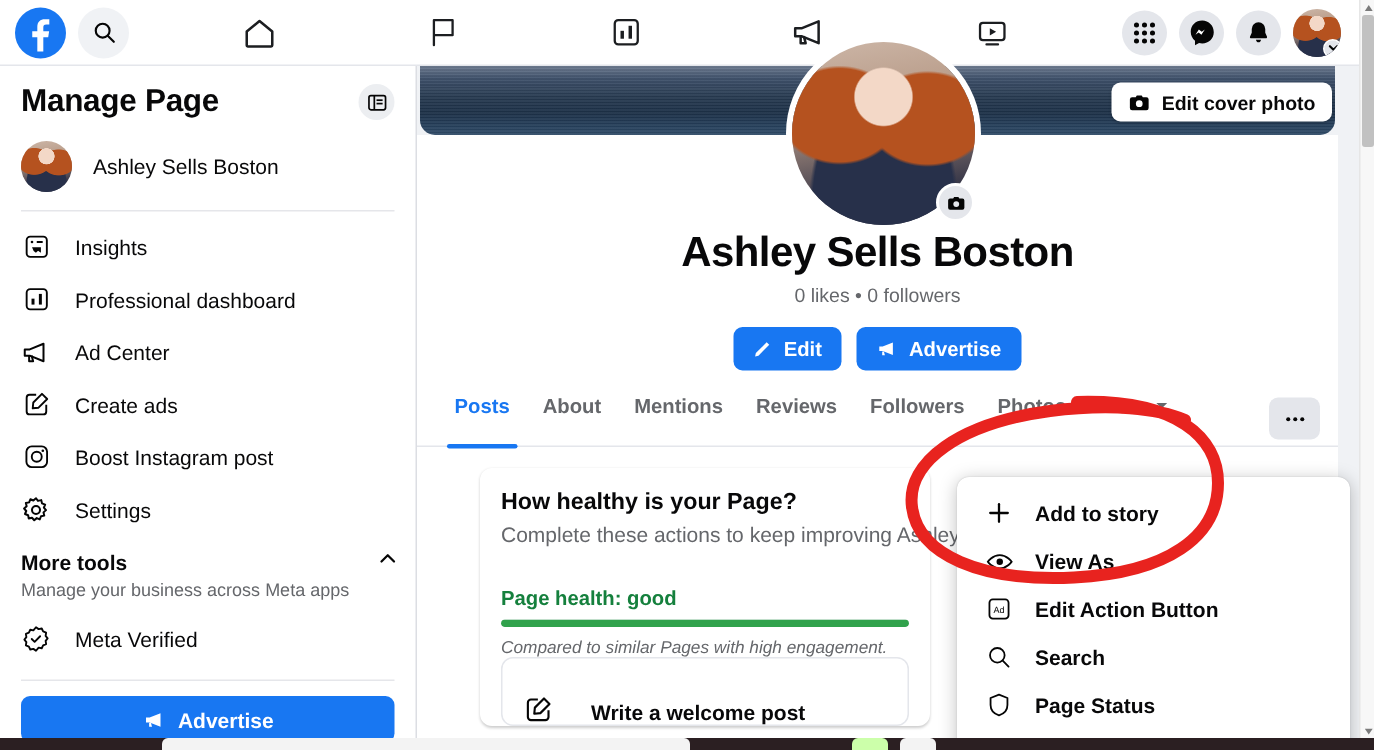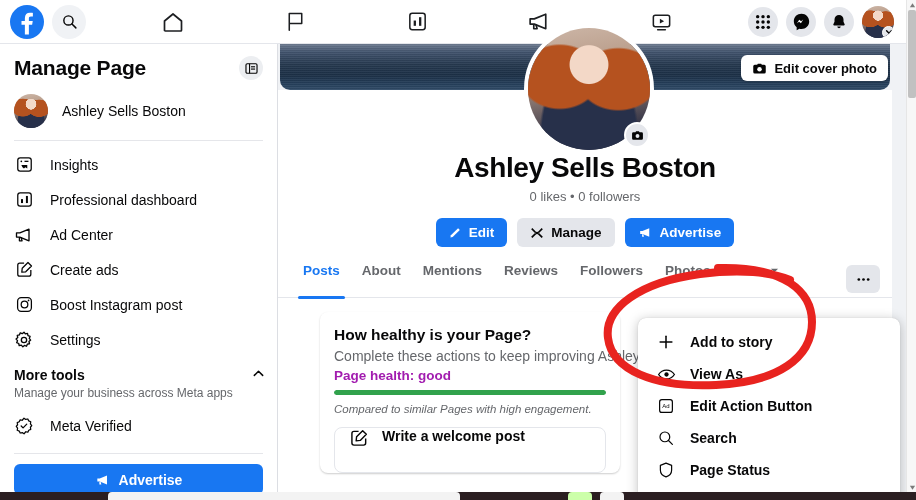--- a/index.html
+++ b/index.html
@@ -104,26 +104,26 @@
     background:#1877f2; border-radius:2px; }
   .tab .chev { margin-left:5px; }
   .tabs-dots { position:absolute; right:12px; top:2px; width:34px;height:28px;border-radius:6px;
     background:#e4e6eb; display:flex;align-items:center;justify-content:center; cursor:pointer; }
 
   .content-area { position:relative; padding: 14px 0 0 42px; }
   .health-card { width: 300px; background:#fff; border-radius:8px; box-shadow: 0 1px 2px rgba(0,0,0,.2);
     padding: 14px 14px 0 14px; }
   .hc-title { font-size:15.5px; font-weight:700; color:#080809; }
   .hc-sub { font-size:14px; color:#65676b; margin-top:4px; white-space:nowrap; }
-  .hc-health { font-size:13.5px; font-weight:700; color:#a21caf; margin-top:4px; }
+  .hc-health { font-size:13.5px; font-weight:700; color:#15803d; margin-top:27px; }
   .hc-bar { margin-top:7px; height:5px; border-radius:3px; background:#e4e6eb; overflow:hidden; }
   .hc-bar-fill { height:100%; background:#31a24c; border-radius:3px; }
   .hc-note { font-size:11.5px; color:#65676b; margin-top:8px;font-style:italic; }
-  .hc-action { margin-top:12px; border:1px solid #e4e6eb; border-radius:8px; height:46px;
-    display:flex; align-items:flex-start; gap:13px; padding-left:14px; cursor:pointer; }
+  .hc-action { border:1px solid #e4e6eb; border-radius:8px; height:46px;
+    display:flex; align-items:flex-end; gap:25px; padding-left:14px; cursor:pointer; }
   .hc-action span { font-size:14px; font-weight:700; color:#080809; }
 
   
   .dropdown { position:absolute; left: 638px; top: 318px; width: 262px;
     background:#fff; border-radius:8px; box-shadow: 0 2px 12px rgba(0,0,0,.25), 0 0 1px rgba(0,0,0,.2);
     padding: 8px; z-index: 50; }
   .dd-item { height:32px; display:flex; align-items:center; gap:14px; padding-left:10px;
     border-radius:6px; cursor:pointer; }
   .dd-item .ic { width:20px;height:20px;display:flex;align-items:center;justify-content:center;flex:0 0 auto; }
   .dd-item .lb { font-size:14px; color:#080809; font-weight:600; }
@@ -367,29 +367,20 @@
 
       <div class="pbtns">
         <div class="btn btn-blue">
           <span style="display:flex;align-items:center">
             <svg width="13" height="13" viewBox="0 0 24 24" fill="#fff">
                 <path d="M3.5 17.3l-.9 4.1 4.1-.9L20 7.2l-3.2-3.2z"></path>
               </svg>
           </span>
           <span>Edit</span>
         </div>
-        <div class="btn btn-gray">
-          <span style="display:flex;align-items:center">
-            <svg width="14" height="14" viewBox="0 0 24 24" fill="#050505">
-                <path d="M4 3.5l7 7-2 2-7-7zM20 3.5l-7 7 2 2 7-7zM4 20.5l7-7-2-2-7 7zM20 20.5l-7-7 2-2 7 7z"></path>
-                <circle cx="12" cy="12" r="2.3"></circle>
-              </svg>
-          </span>
-          <span>Manage</span>
-        </div>
         <div class="btn btn-blue">
           <span style="display:flex;align-items:center">
             <svg width="15" height="15" viewBox="0 0 24 24" fill="#fff">
                 <path d="M3.5 9.6h3.6L18 5.3v13.4L7.1 14.4H3.5z"></path>
                 <path d="M6.6 14.8V18.8h2.9l-1.1-4z"></path>
               </svg>
           </span>
           <span>Advertise</span>
         </div>
       </div>

